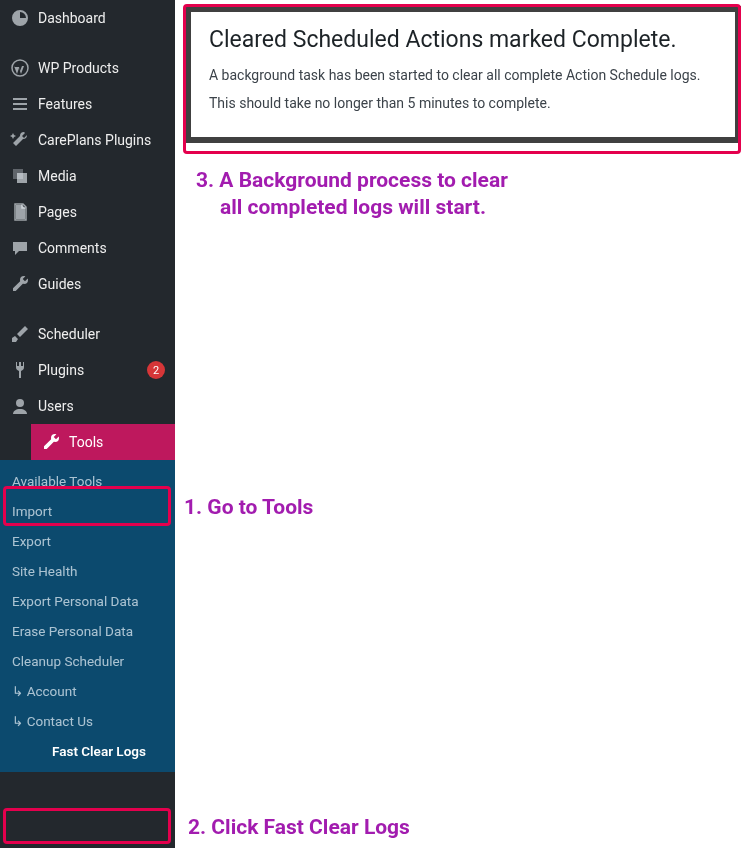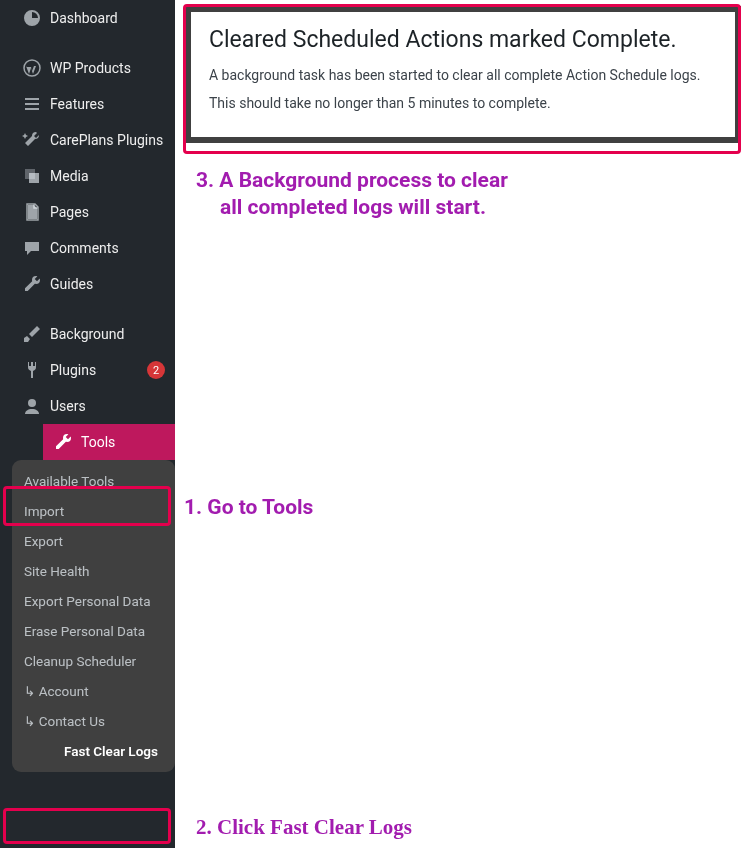--- a/index.html
+++ b/index.html
@@ -13,21 +13,20 @@
     color: #1e1e1e;
   }
   .sidebar {
     position: absolute;
     left: 0; top: 0;
     width: 175px;
     height: 848px;
     background: #23282d;
     color: #eee;
     font-size: 14px;
-    padding-left: 12px;
   }
   .menu-item {
     display: flex;
     align-items: center;
     padding: 8px 10px;
     color: #eee;
     cursor: pointer;
     position: relative;
   }
   .menu-item .icon {
@@ -48,23 +47,22 @@
   .menu-item.active::after {
     content: "";
     position: absolute;
     right: -8px;
     top: 50%;
     margin-top: -8px;
     border: 8px solid transparent;
     border-right-color: #ffffff;
   }
   .submenu {
-    background: #404040;
+    background: #0c4a6e;
     padding: 6px 0;
-    border-radius: 9px;
   }
   .sub-item {
     padding: 7px 12px;
     font-size: 13.5px;
     color: rgba(240,246,252,0.7);
     cursor: pointer;
   }
   .sub-item.current { color: #fff; font-weight: 600; margin-left: 40px; }
   .badge {
     display: inline-flex;
@@ -205,21 +203,21 @@
   </div>
 
   <div class="menu-sep"></div>
 
   <div class="menu-item">
     <span class="icon">
       <svg width="20" height="20" viewBox="0 0 20 20" fill="currentColor">
           <path d="M15 2l3 3-8 8-3-3 8-8zM5 12l3 3-2 3-4 0 0-4z"></path>
         </svg>
     </span>
-    <span class="label">Background</span>
+    <span class="label">Scheduler</span>
   </div>
 
   <div class="menu-item">
     <span class="icon">
       <svg width="20" height="20" viewBox="0 0 20 20" fill="currentColor">
           <path d="M7 2v4h2V2h2v4h2V2h1v5a4 4 0 01-3 3.9V18H9v-7.1A4 4 0 016 7V2h1z"></path>
         </svg>
     </span>
     <span class="label">Plugins</span>
     <span class="badge">2</span>
@@ -265,15 +263,15 @@
     <p>A background task has been started to clear all complete Action Schedule logs.</p>
     <p>This should take no longer than 5 minutes to complete.</p>
   </div>
 </div>
 
 <div class="highlight-box" style="left:183px; top:4px; width:558px; height:150px;"></div>
 <div class="highlight-box" style="left:3px; top:486px; width:168px; height:40px;"></div>
 <div class="highlight-box" style="left:3px; top:808px; width:168px; height:36px;"></div>
 
 <div class="anno" style="left:184px; top:494px;">1. Go to Tools</div>
-<div class="anno" style="left:196px; top:814px;font-family:Liberation Serif, serif;">2. Click Fast Clear Logs</div>
+<div class="anno" style="left:188px; top:814px;">2. Click Fast Clear Logs</div>
 <div class="anno" style="left:196px; top:167px;">3. A Background process to clear</div>
 <div class="anno" style="left:220px; top:194px;">all completed logs will start.</div>
 
 </body></html>

